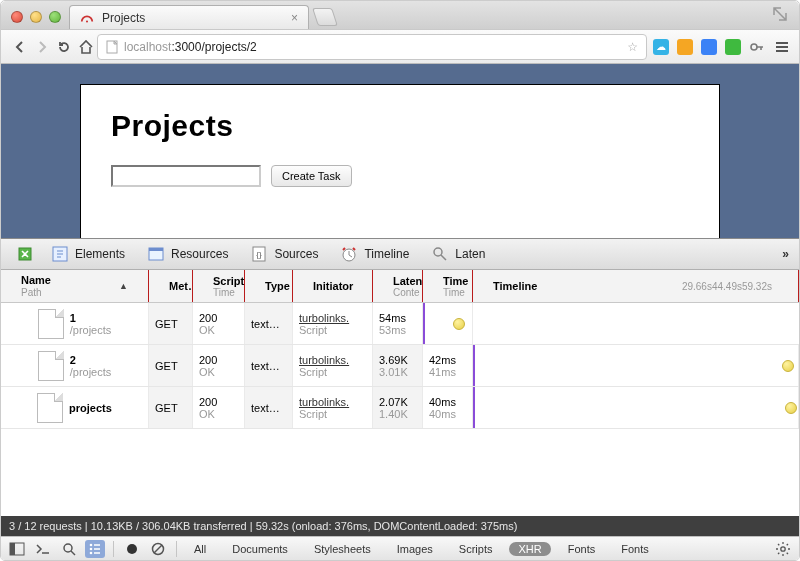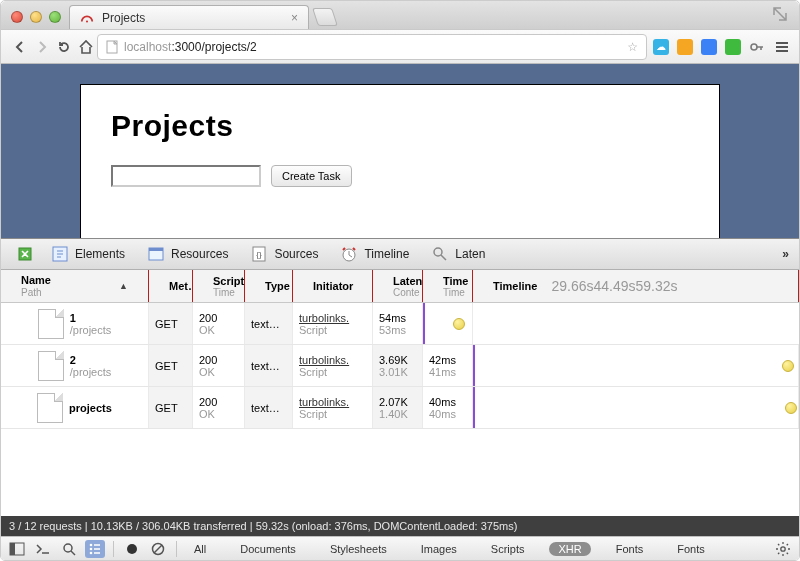--- a/index.html
+++ b/index.html
@@ -197,21 +197,21 @@
     justify-content: center;
     height: 32px;
     overflow: hidden;
     white-space: nowrap;
   }
   .net-head .sub { color: #999; font-size: 10px; }
   .net-head .name-col { flex-direction: row; align-items: center; gap: 4px; }
   .sort-tri { font-size: 9px; color: #444; }
   .timeline-head { flex-direction: row !important; align-items: center; gap: 0; overflow: hidden; }
   .timeline-head .tl-label { padding-right: 8px; }
-  .timeline-head .ticks { flex: 1; display: flex; justify-content: flex-start; color: #999; font-size: 14px; padding: 0 6px; }
+  .timeline-head .ticks { flex: 1; display: flex; justify-content: flex-end; color: #999; font-size: 10px; padding: 0 6px; }
 
   .net-body { flex: 1; overflow: auto; }
   .net-row {
     display: grid;
     grid-template-columns: 148px 44px 52px 48px 80px 50px 50px 1fr;
     height: 42px;
     border-bottom: 1px solid #e6e6e6;
     font-size: 11px;
   }
   .net-row > div { border-right: 1px solid #eaeaea; padding: 4px 6px; display: flex; flex-direction: column; justify-content: center; overflow:hidden; white-space: nowrap; }
@@ -565,21 +565,21 @@
             <circle cx="6" cy="6" r="5" fill="#333"></circle>
           </svg>
         </div>
       <div class="ibtn">
           <svg width="14" height="14" viewBox="0 0 14 14">
             <circle cx="7" cy="7" r="5.5" fill="none" stroke="#555" stroke-width="1.5"></circle>
             <path d="M3 11 L11 3" stroke="#555" stroke-width="1.5"></path>
           </svg>
         </div>
       <div class="divider"></div>
-      <div id="filters" style="display:flex; gap:16px; align-items:flex-start; overflow:hidden;">
+      <div id="filters" style="display:flex; gap:8px; align-items:flex-start; overflow:hidden;">
           <span class="pill">All</span>
           <span class="pill">Documents</span>
           <span class="pill">Stylesheets</span>
           <span class="pill">Images</span>
           <span class="pill">Scripts</span>
           <span class="pill active">XHR</span>
           <span class="pill">Fonts</span>
           <span class="pill">Fonts</span>
         </div>
       <div class="ibtn gear">

